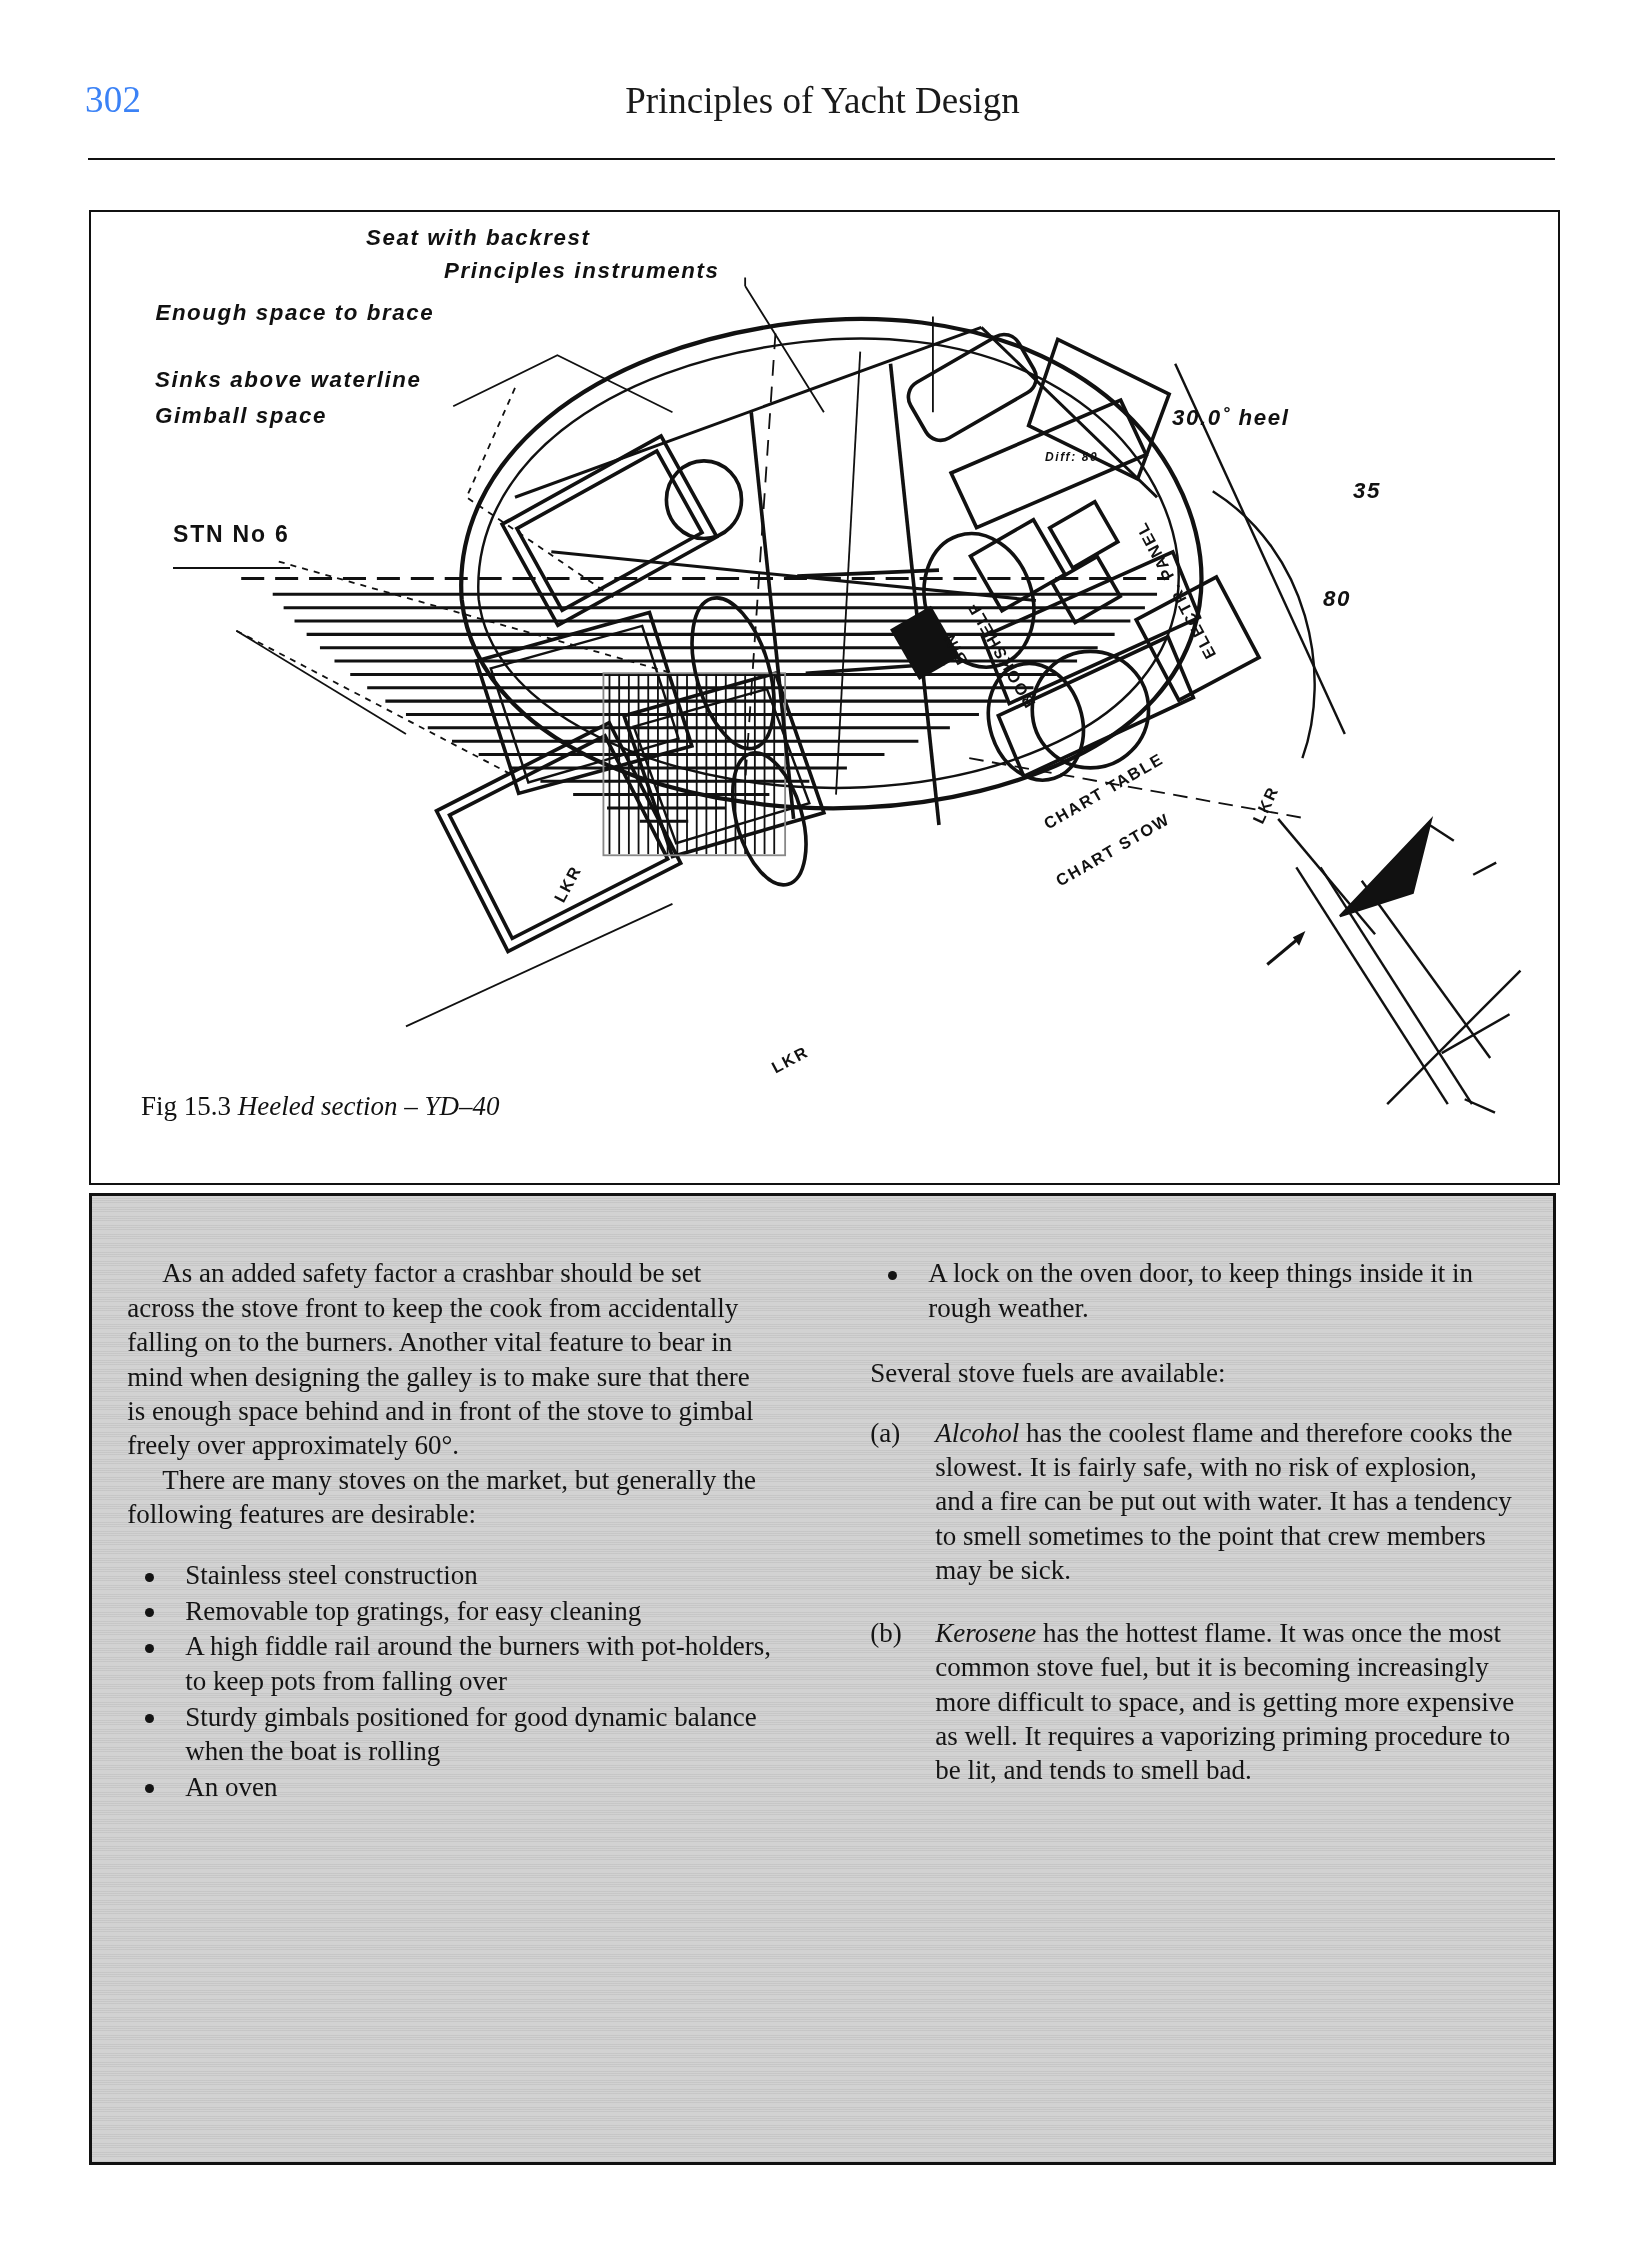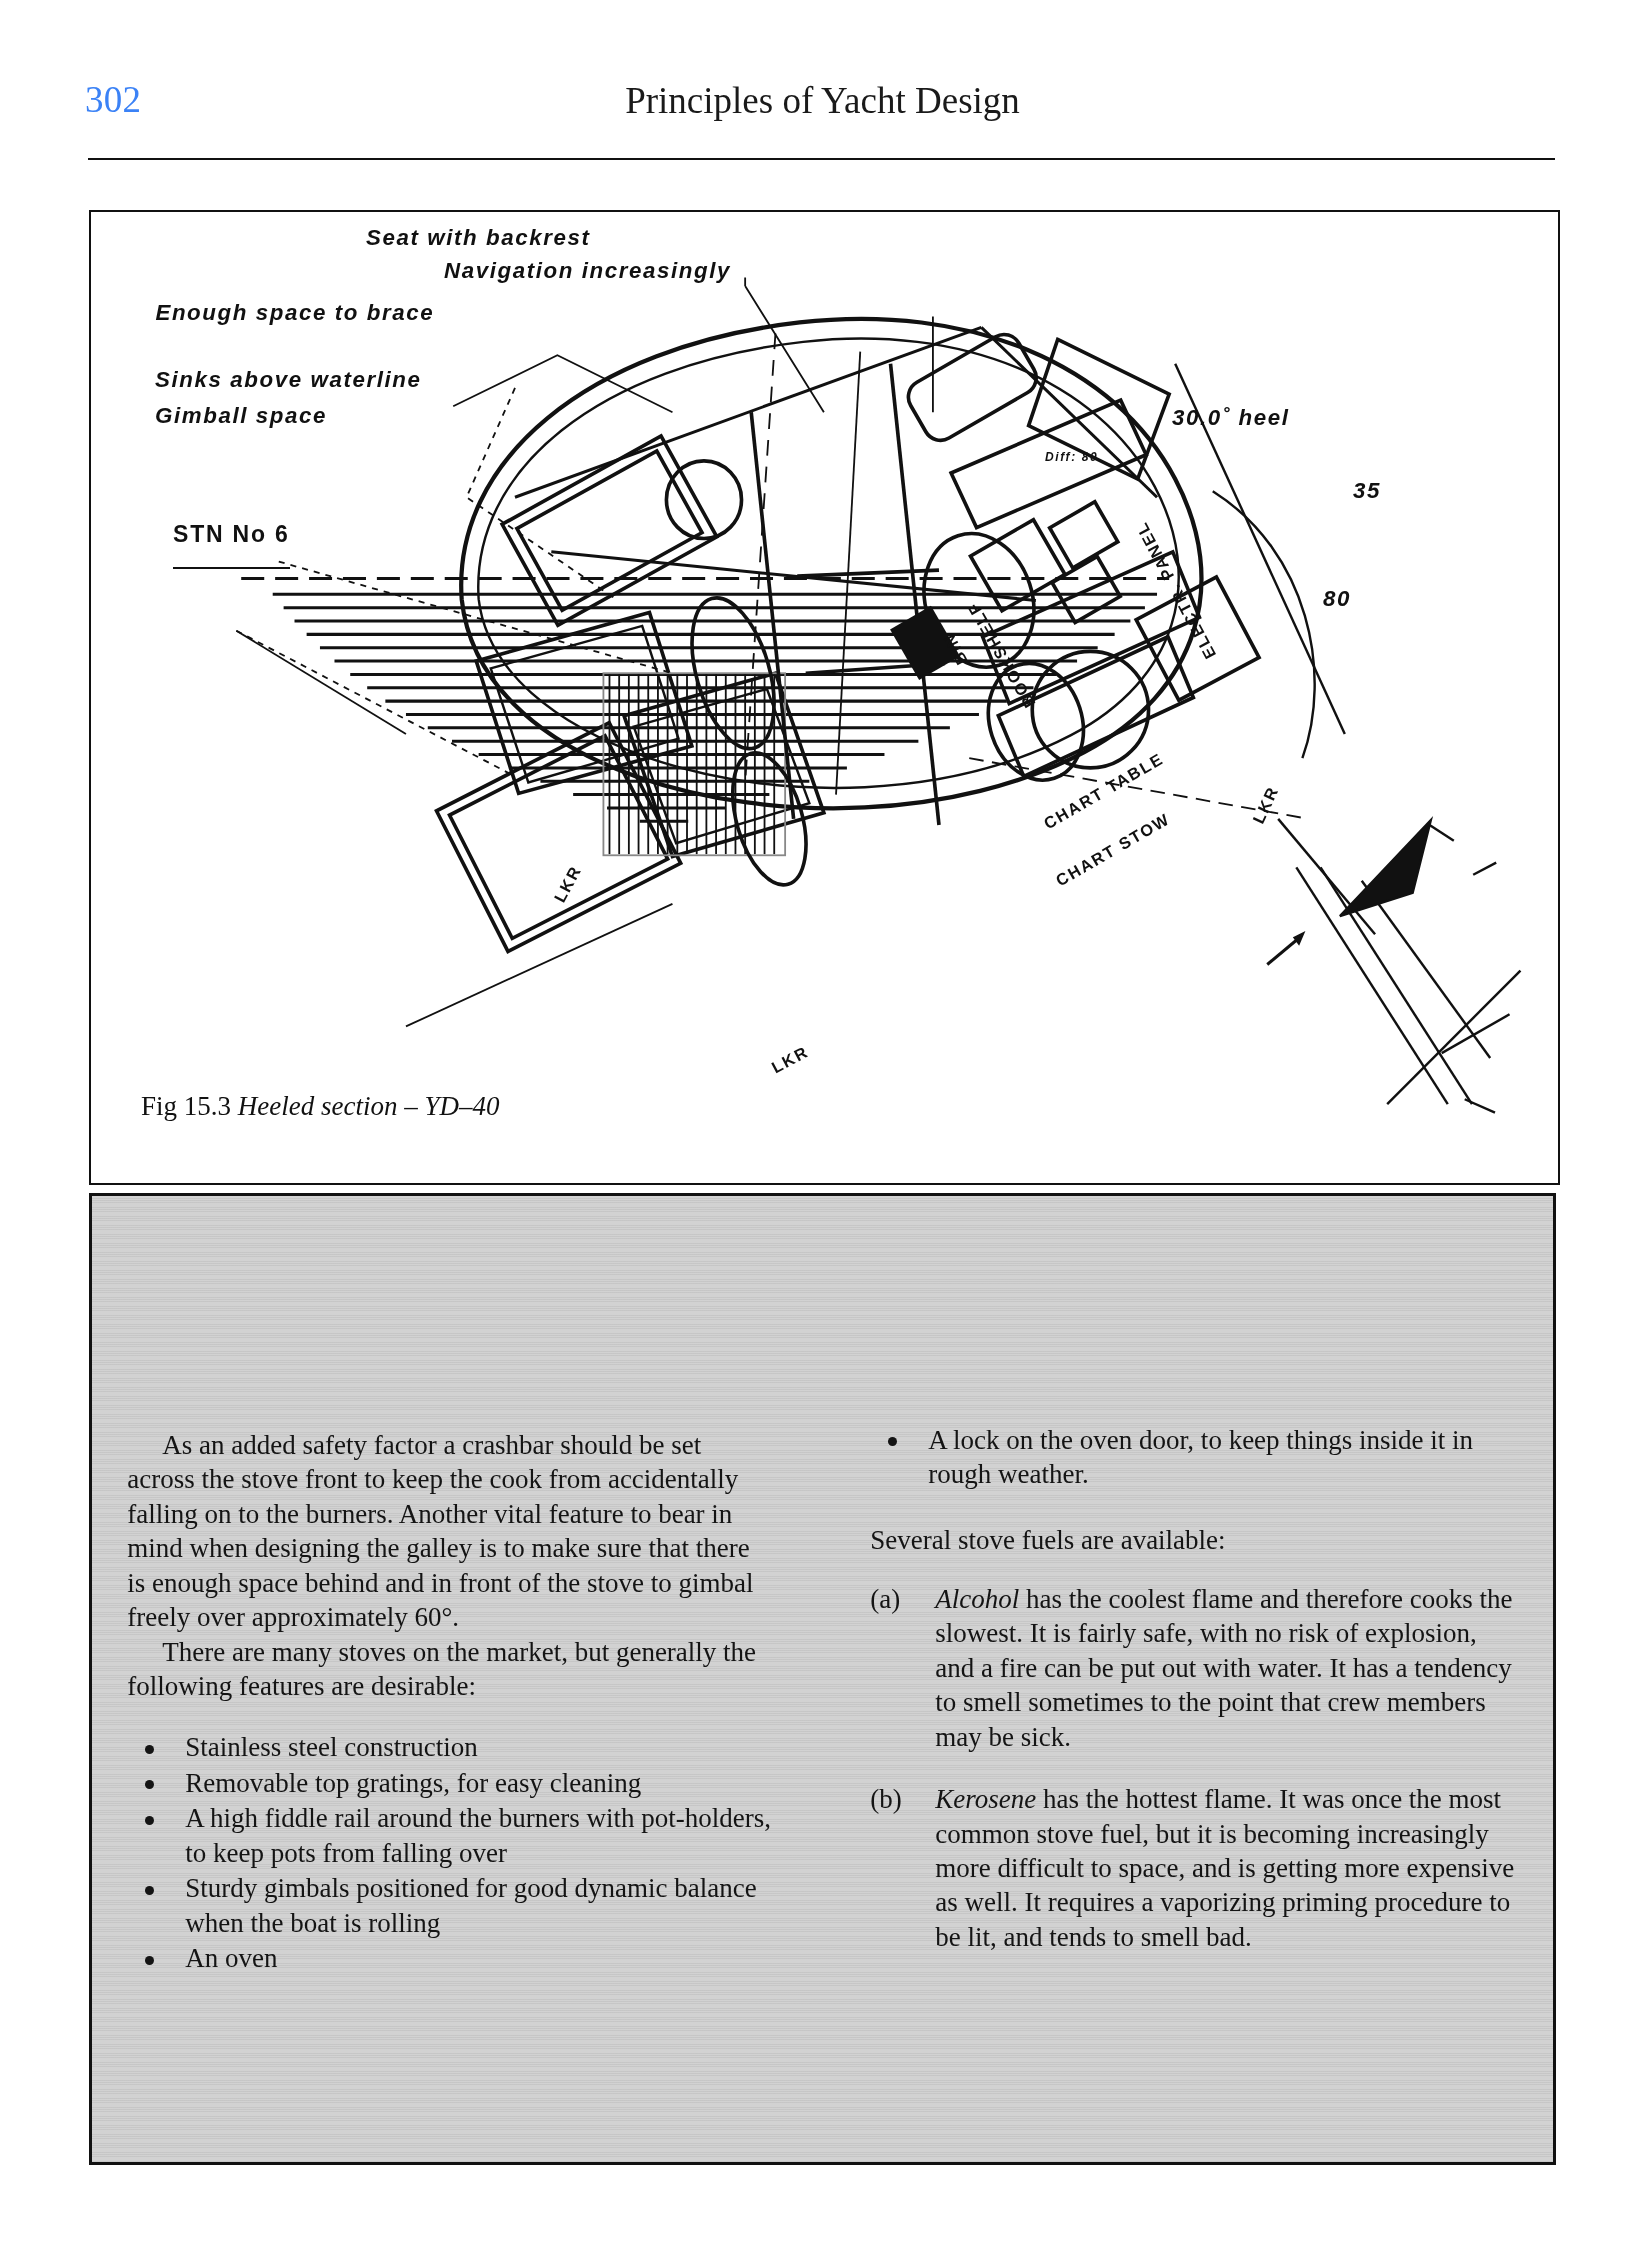--- a/index.html
+++ b/index.html
@@ -107,21 +107,20 @@
     background:
       repeating-linear-gradient(0deg, rgba(0,0,0,0.055) 0px, rgba(0,0,0,0.055) 0.6px, rgba(0,0,0,0) 0.6px, rgba(0,0,0,0) 1.8px),
       #d2d2d2;
     box-sizing: border-box;
   }
   #text-panel-inner {
     position: absolute;
     left: 13.3px; top: 13.3px; right: 13.3px; bottom: 13.3px;
     display: flex;
     gap: 72px;
-    align-items: center;
   }
   .col {
     flex: 1 1 0;
     padding-top: 47px;
     font-size: 27px;
     line-height: 1.275;
     color: #141414;
   }
   .col-left { padding-left: 22px; padding-right: 14.5px; }
   .col-right { padding-left: 11px; padding-right: 24px; }
@@ -350,21 +349,21 @@
       <path d="M2268,1462 L2318,1484"></path>
     </g>
 
     <g fill="none" stroke="#111" stroke-width="5">
       <path d="M1942,1240 L1990,1200"></path>
       <path d="M1988,1196 L2000,1190 L1994,1204 Z" fill="#111"></path>
     </g>
   </svg>
 
   <div class="fig-label" style="left:275px; top:13.3px;">Seat with backrest</div>
-  <div class="fig-label" style="left:353px; top:46px;">Navigation increasingly</div>
+  <div class="fig-label" style="left:353px; top:46px;">Principles instruments</div>
   <div class="fig-label" style="left:-26.6px; top:88px; padding-left:91px;">Enough space to brace</div>
   <div class="fig-label" style="left:64px; top:155px;">Sinks above waterline</div>
   <div class="fig-label" style="left:64px; top:191px;">Gimball space</div>
   <div class="fig-label" style="left:1081px; top:193px;">30.0˚ heel</div>
   <div class="fig-label" style="left:954px; top:238px; font-size:12px;">Diff: 80</div>
   <div class="fig-label" style="left:1262px; top:266px;">35</div>
   <div class="fig-label" style="left:1232px; top:374px;">80</div>
   <div id="label-stn" style="left:82px; top:309px;">STN No 6</div>
 
   <div id="fig-caption">

